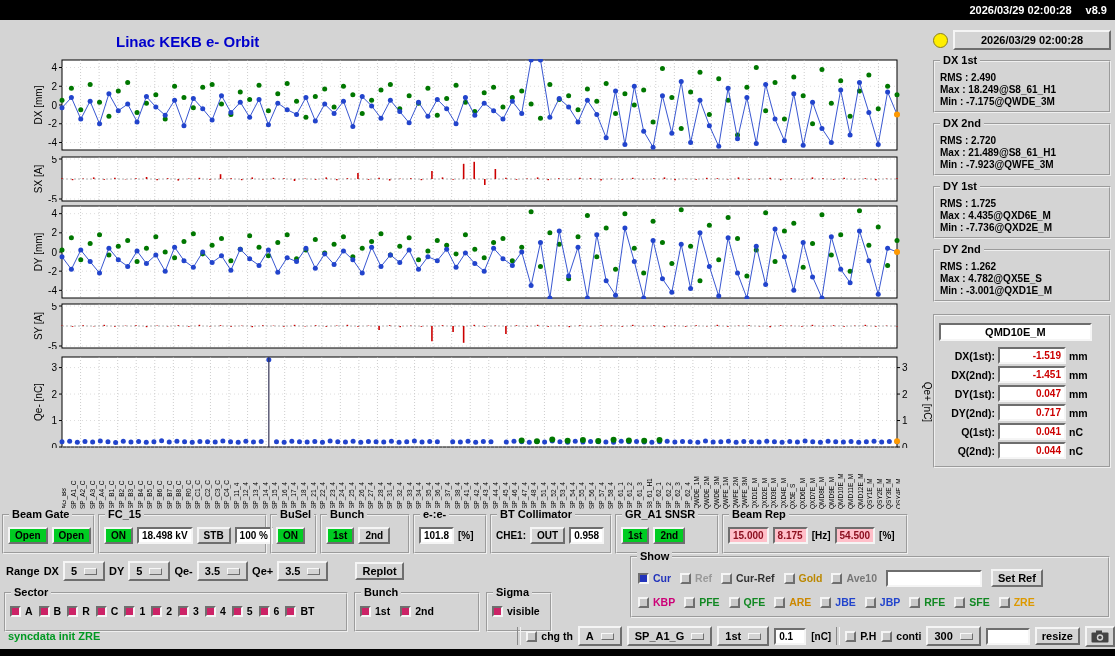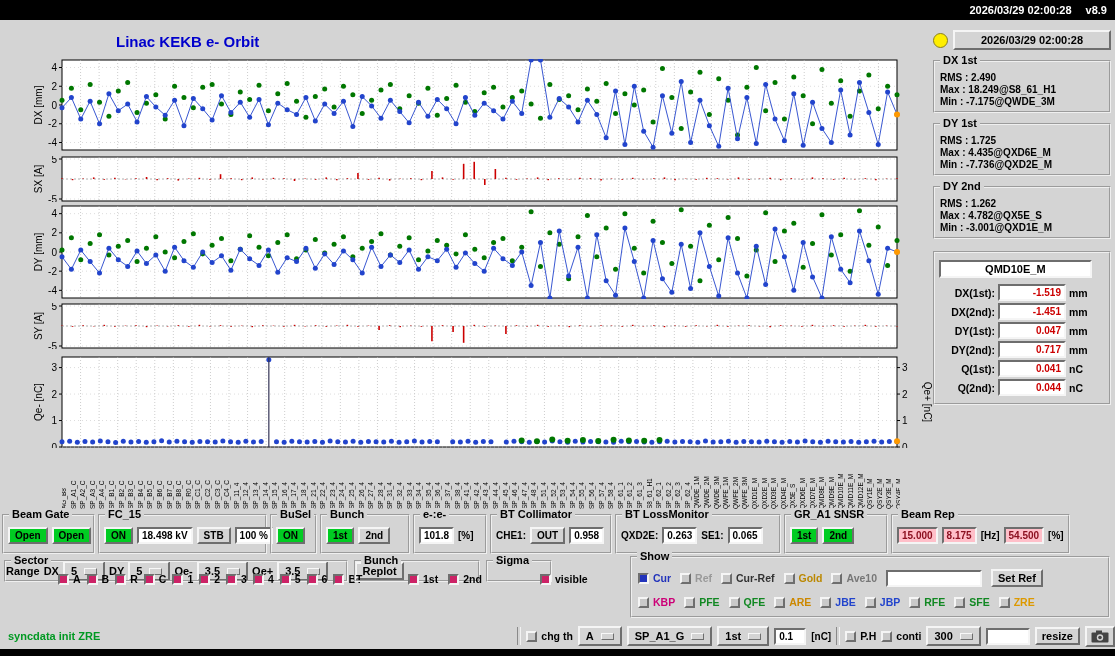--- a/index.html
+++ b/index.html
@@ -54,21 +54,21 @@
   .mrow{display:flex;align-items:center;gap:3px;margin:2px 0;}
   .mlabel{width:56px;text-align:right;font-size:10.5px;font-weight:bold;}
   .mval{width:68px;color:#cc0000;justify-content:flex-end;}
   .munit{font-size:10.5px;font-weight:bold;}
   .row1{position:absolute;top:514px;left:2px;width:906px;height:40px;display:flex;gap:3px;}
   .row1 .gbox{height:40px;flex:none;}
   .row2{position:absolute;top:560px;left:6px;height:22px;display:flex;align-items:center;gap:4px;}
   .rlabel{font-size:11px;font-weight:bold;}
   .showbox{position:absolute;top:556px;left:630px;width:480px;height:62px;padding:8px 4px 2px 6px;}
   .showrow{display:flex;align-items:center;gap:9px;height:24px;}
-  .row3item{position:absolute;top:560px;height:22px;padding-left:48px;}
+  .row3item{position:absolute;top:592px;height:40px;}
   .statusbar{position:absolute;top:624px;left:0;width:1115px;height:24px;display:flex;align-items:center;}
   .sync{color:#009922;font-weight:bold;font-size:11px;margin-left:8px;}
   .sbright{margin-left:auto;display:flex;align-items:center;gap:5px;}
   .vsep{width:2px;height:18px;border-left:1px solid #8a8a8a;border-right:1px solid #f2f2f2;}
   .bottomstrip{position:absolute;top:649px;left:0;width:100%;height:7px;background:#000;}
   .cambtn svg{display:block;}
 </style>
 </head>
 <body>
 
@@ -1151,20 +1151,26 @@
       <div class="timebox">2026/03/29 02:00:28</div>
     </div>
     <div id="stats-list">
         <div class="gbox statbox">
           <span class="gtitle">DX 1st</span>
           <div class="statline">RMS :  2.490</div>
           <div class="statline">Max :  18.249@S8_61_H1</div>
           <div class="statline">Min :  -7.175@QWDE_3M</div>
         </div>
         <div class="gbox statbox">
+          <span class="gtitle">DX 2nd</span>
+          <div class="statline">RMS :  2.720</div>
+          <div class="statline">Max :  21.489@S8_61_H1</div>
+          <div class="statline">Min :  -7.923@QWFE_3M</div>
+        </div>
+        <div class="gbox statbox">
           <span class="gtitle">DY 1st</span>
           <div class="statline">RMS :  1.725</div>
           <div class="statline">Max :  4.435@QXD6E_M</div>
           <div class="statline">Min :  -7.736@QXD2E_M</div>
         </div>
         <div class="gbox statbox">
           <span class="gtitle">DY 2nd</span>
           <div class="statline">RMS :  1.262</div>
           <div class="statline">Max :  4.782@QX5E_S</div>
           <div class="statline">Min :  -3.001@QXD1E_M</div>
@@ -1245,29 +1251,20 @@
       </div>
     </div>
     <div class="gbox" style="width:122px">
       <span class="gtitle">BT Collimator</span>
       <div class="gcontent">
         <span class="unit">CHE1:</span>
         <button class="btn">OUT</button>
         <span class="field">0.958</span>
       </div>
     </div>
-    <div class="gbox" style="width:166px">
-      <span class="gtitle">BT LossMonitor</span>
-      <div class="gcontent">
-        <span class="unit">QXD2E:</span>
-        <span class="field">0.263</span>
-        <span class="unit">SE1:</span>
-        <span class="field">0.065</span>
-      </div>
-    </div>
     <div class="gbox" style="width:104px">
       <span class="gtitle">GR_A1 SNSR</span>
       <div class="gcontent">
         <button class="btn green">1st</button>
         <button class="btn green">2nd</button>
       </div>
     </div>
     <div class="gbox" style="flex:1">
       <span class="gtitle">Beam Rep</span>
       <div class="gcontent">

